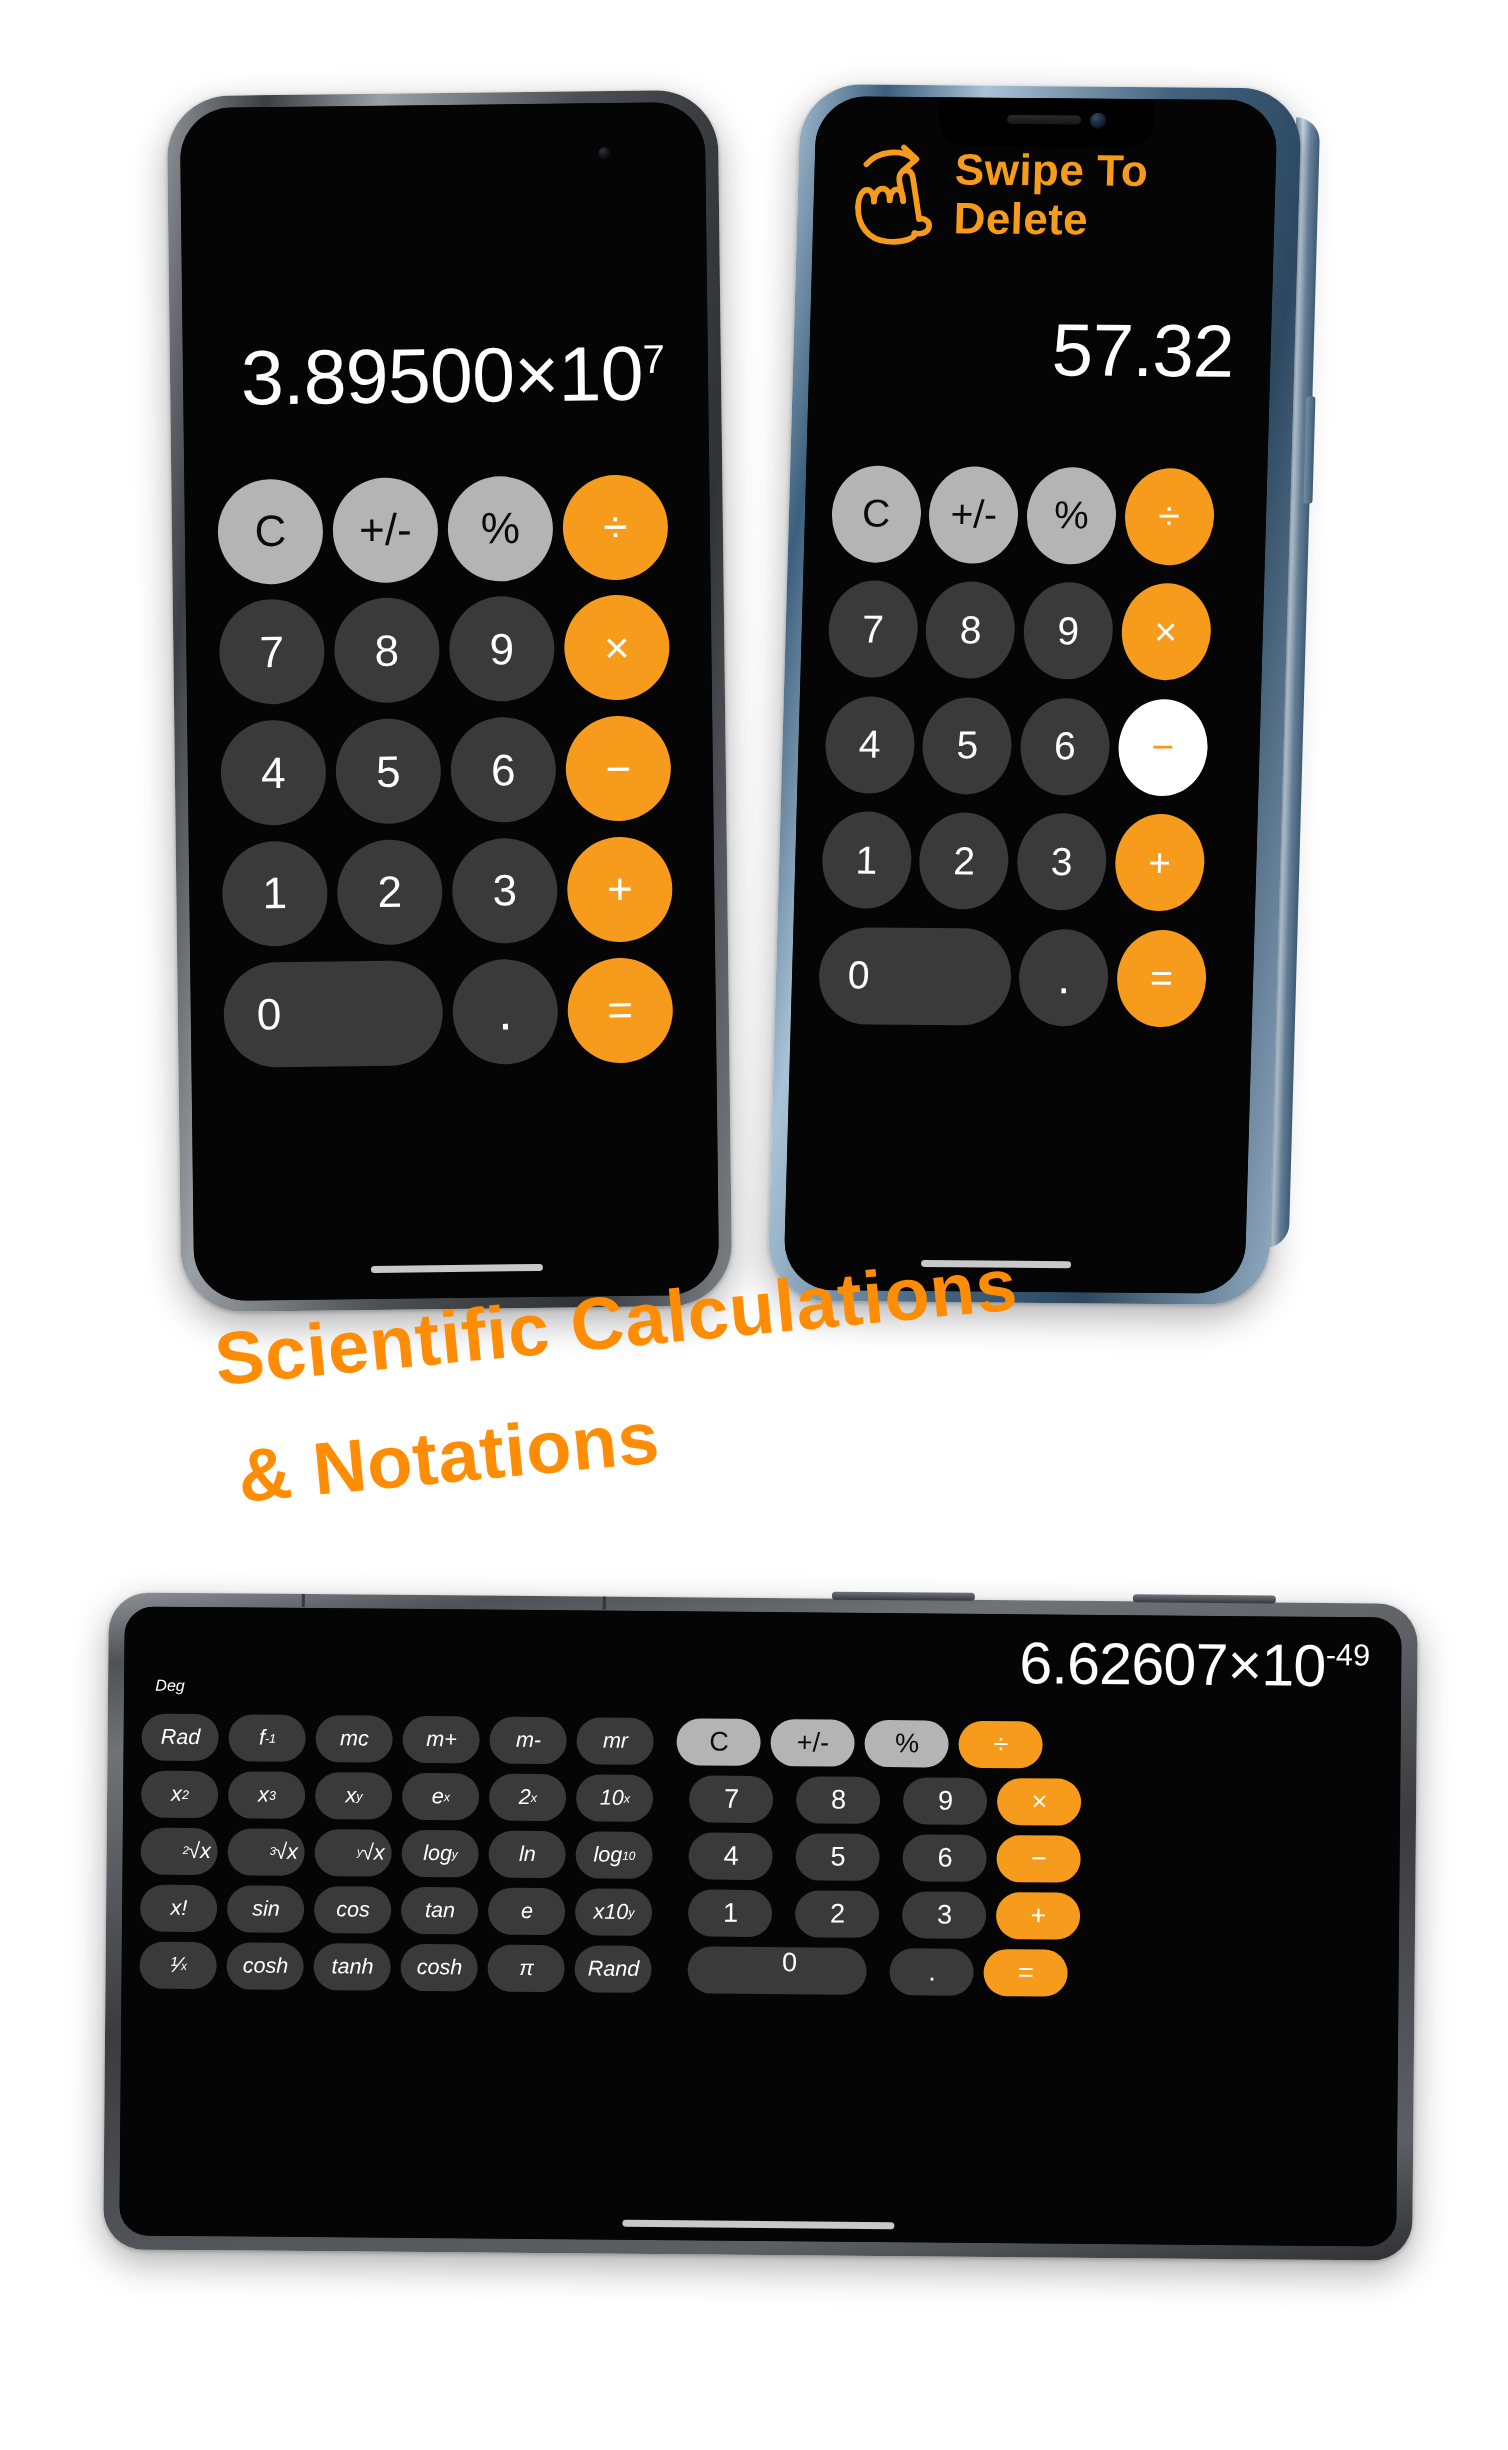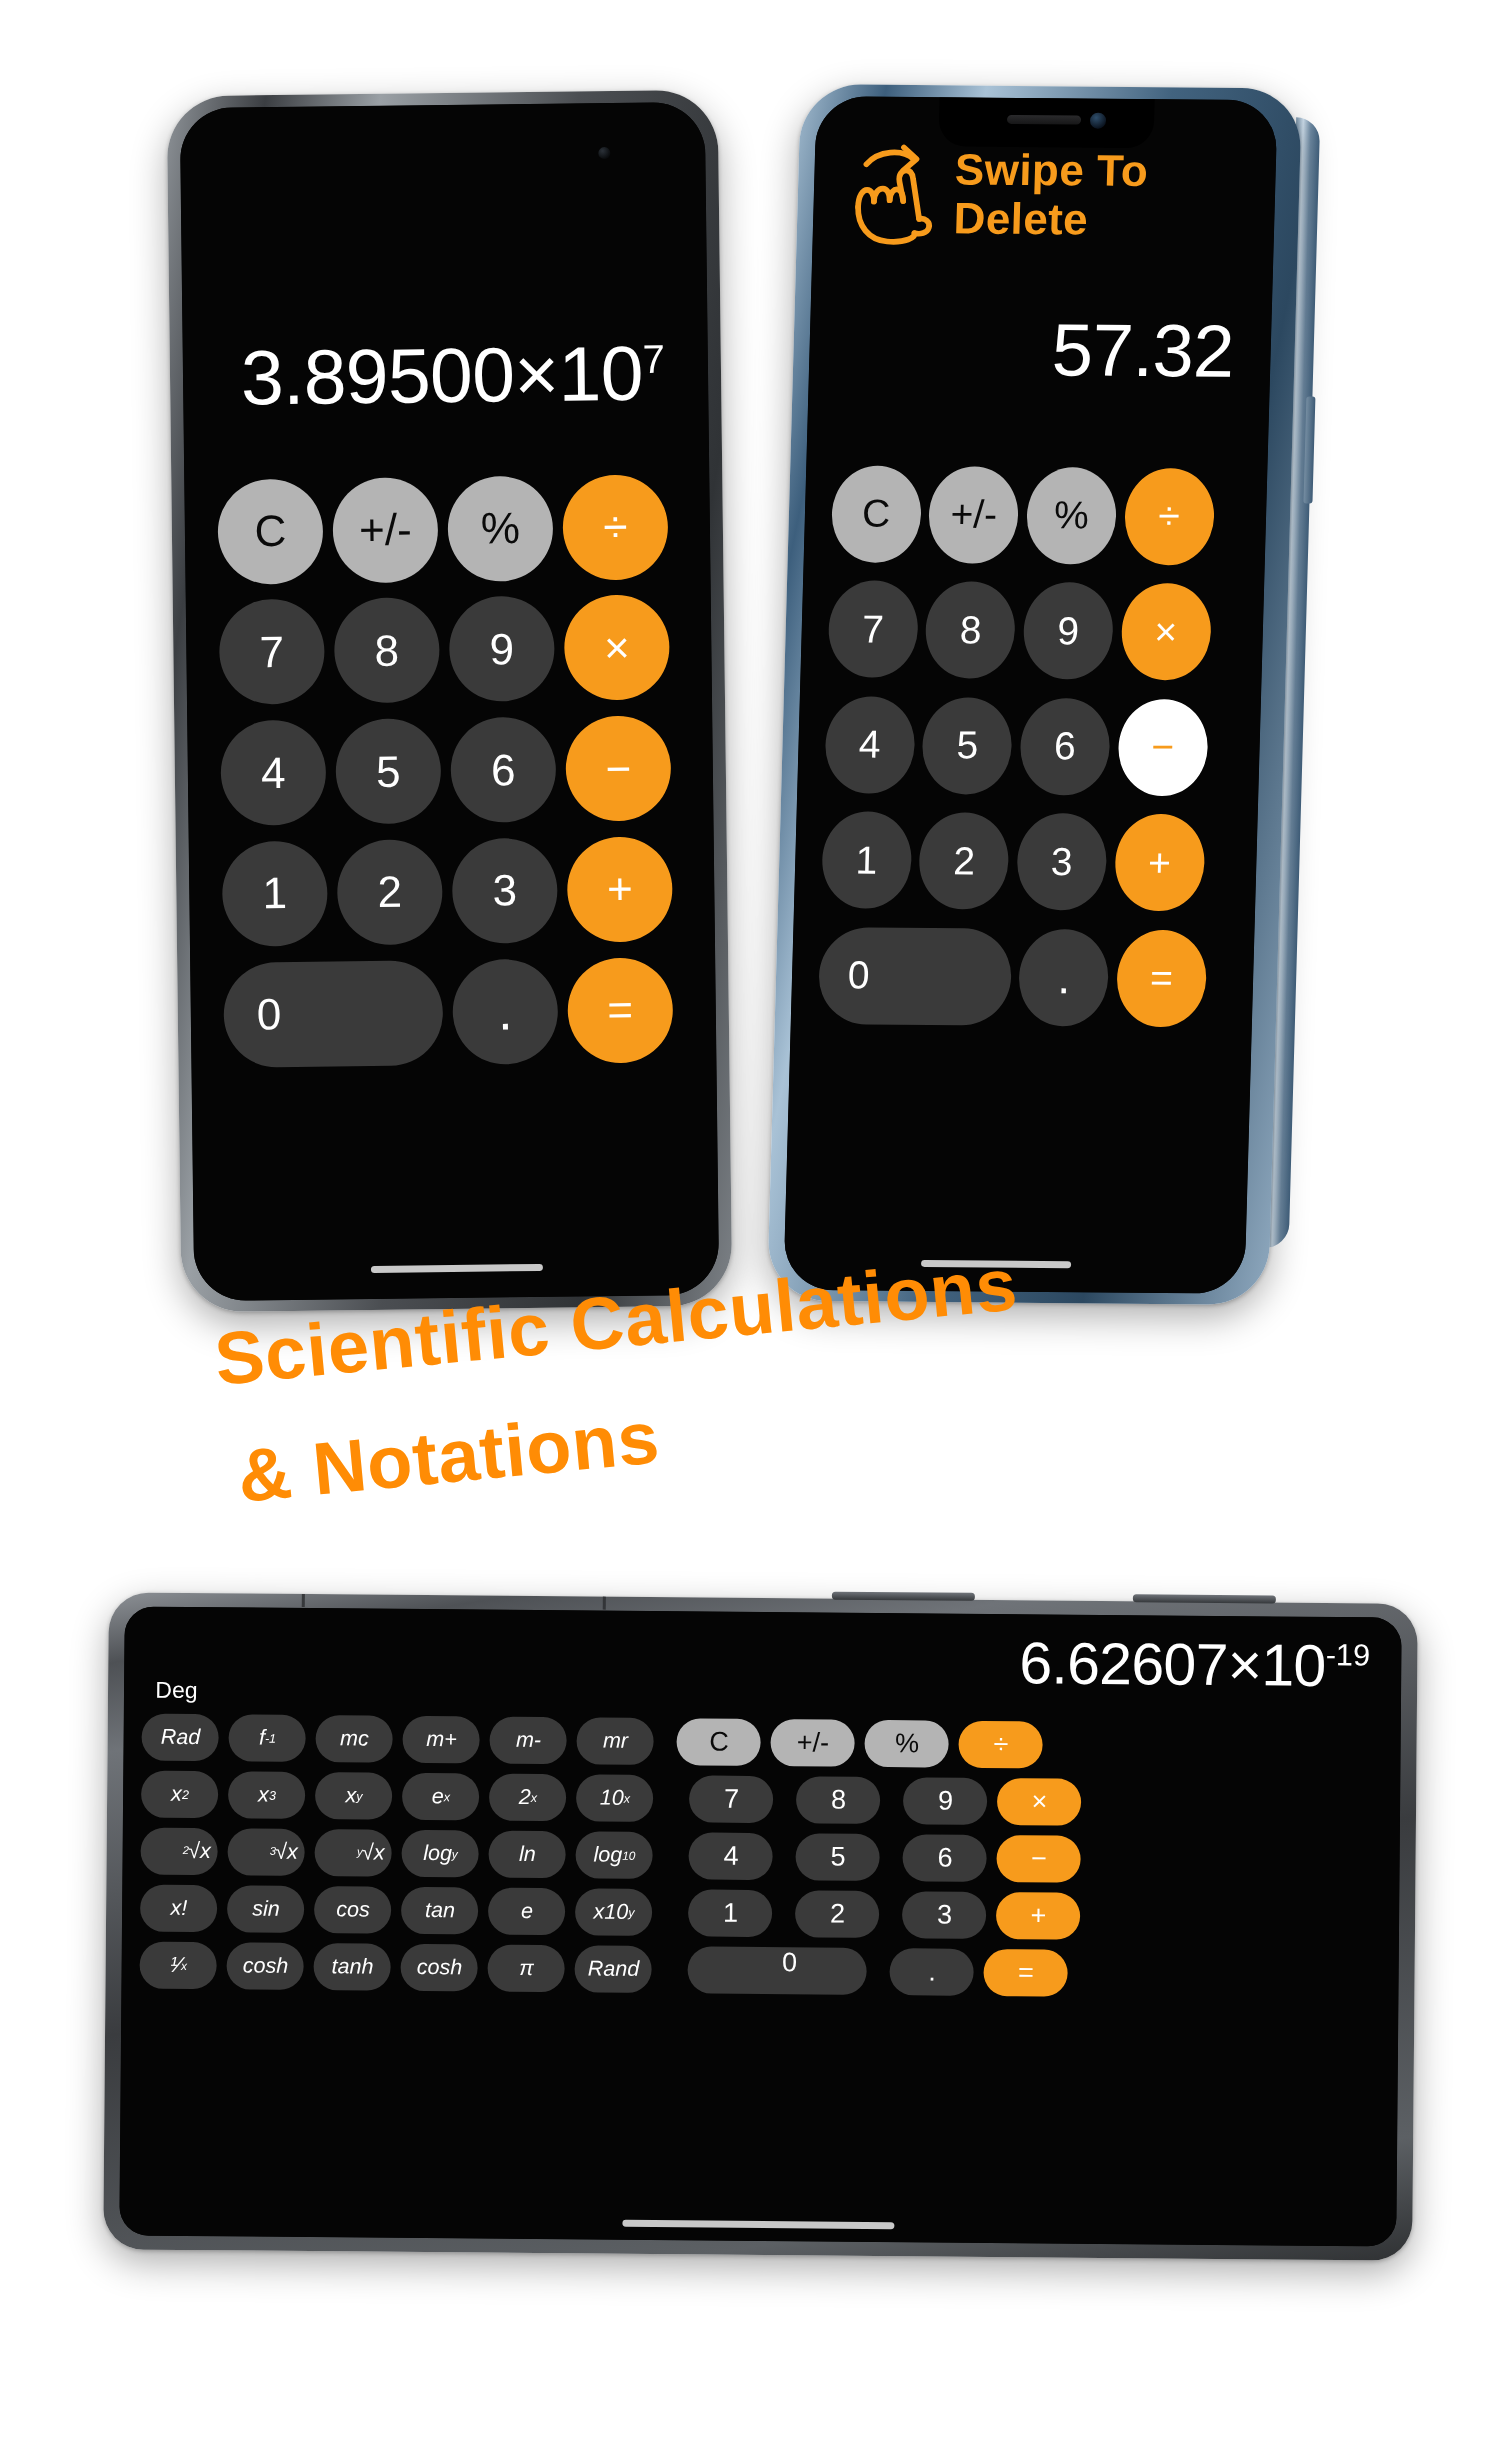--- a/index.html
+++ b/index.html
@@ -122,21 +122,21 @@
                 white-space:nowrap;letter-spacing:0.7px;}
   #headline .l2{font-size:74px;transform:rotate(-5.4deg);transform-origin:left center;
                 white-space:nowrap;margin-top:31.5px;margin-left:23px;letter-spacing:0.7px;}
 
   
   #tablet{left:106px;top:1598px;width:1309px;height:657px;transform:rotate(0.5deg);}
   #tablet .frame{border-radius:40px;
     background:linear-gradient(170deg,#8d9196 0%,#4e5155 8%,#6f7378 18%,#3a3c3f 50%,#5c6064 86%,#2f3133 100%);}
   #tablet .screen{left:15.8px;top:14.3px;right:15.8px;bottom:14.3px;border-radius:29px;}
   #tablet .display{top:14.3px;font-size:59px;padding-right:31.5px;}
-  #tablet .degmode{left:31.5px;top:70px;font-size:23px;}
+  #tablet .degmode{left:31.5px;top:70px;font-size:16px;font-style:italic;}
   #tablet .pad{left:18.6px;top:107px;right:15.8px;display:flex;}
   #tablet .sci{display:flex;flex-direction:column;}
   #tablet .num{display:flex;flex-direction:column;margin-left:13px;}
   #tablet .row{margin-bottom:10px;}
   #tablet .key{width:77px;height:47px;font-size:21.5px;margin-right:10px;border-radius:29px;}
   #tablet .key.numkey{width:84px;}
   #tablet .key.numkey.digit{font-size:27px;}
   #tablet .key.zero{width:179px;padding-left:24px;box-sizing:border-box;border-radius:29px;font-size:27px;}
   #tablet .key.dot{font-size:29px;}
   #tablet .homebar{left:50%;margin-left:-136px;bottom:13px;width:272px;height:6.4px;}
@@ -347,21 +347,21 @@
   <div class="device" id="tablet">
     <div class="frame"></div>
     <div class="seam" style="left:193px;"></div>
     <div class="seam" style="left:494px;"></div>
     <div class="volbtn" style="left:723px;width:143px;"></div>
     <div class="volbtn" style="left:1024px;width:143px;"></div>
     <div class="lenshint"></div>
     <div class="screen">
       <div class="calc">
         <div class="display">
-          <span>6.62607×10</span><sup>-19</sup>
+          <span>6.62607×10</span><sup>-49</sup>
         </div>
         <div class="degmode">Deg</div>
         <div class="pad">
           <div class="sci">
               <div class="row">
                 <div class="key fn">
                   <span>Rad</span>
                 </div>
                 <div class="key fn">
                   <span>f</span>

